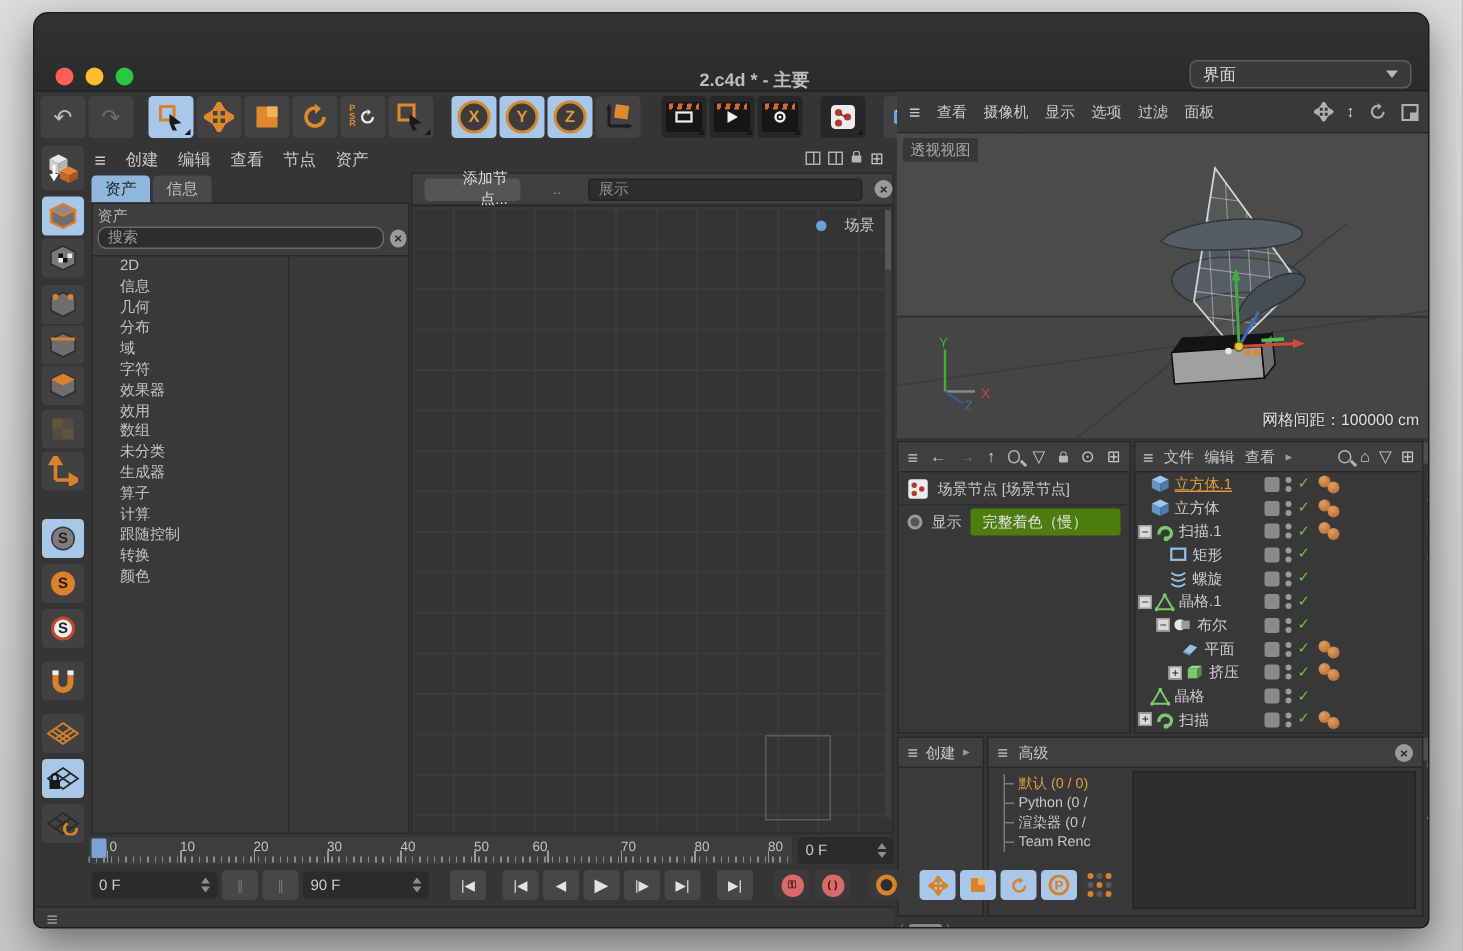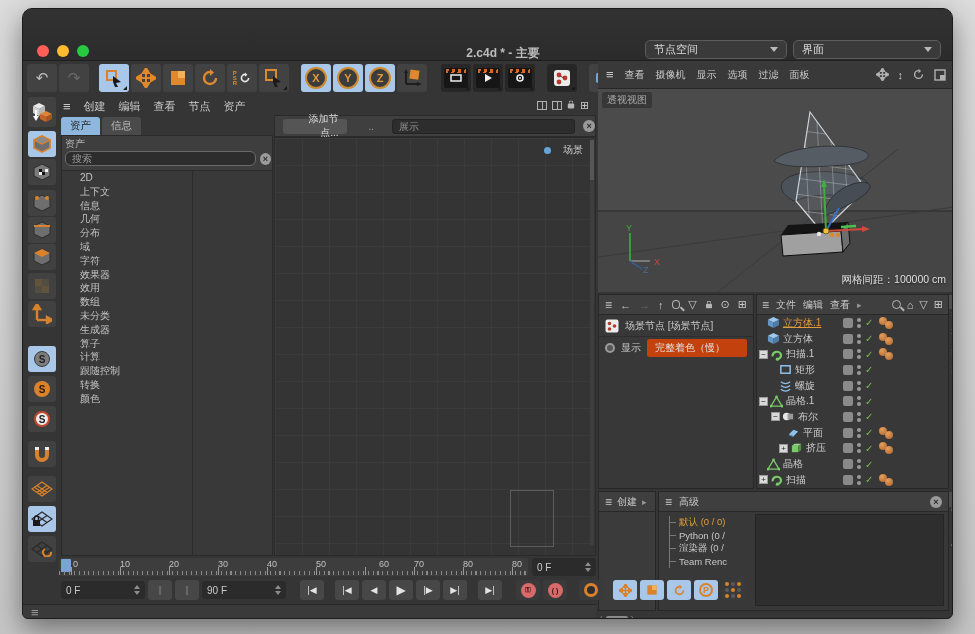--- a/index.html
+++ b/index.html
@@ -154,24 +154,20 @@
 <div class="page">
 <div class="window">
 
   <div class="abs titlebar">
     <div class="abs" style="left:14px;top:36px;display:flex;gap:8px;">
       <span class="light" style="background:#ff5f57"></span>
       <span class="light" style="background:#febc2e"></span>
       <span class="light" style="background:#28c840"></span>
     </div>
     <div class="abs title" style="left:370px;top:36px;width:220px;text-align:center;">2.c4d * - 主要</div>
-    <div class="abs dd" style="left:622px;top:31px;width:142px;">
-      <span>节点空间</span>
-      <span class="cv"></span>
-    </div>
     <div class="abs dd" style="left:770px;top:31px;width:148px;">
       <span>界面</span>
       <span class="cv"></span>
     </div>
   </div>
 
   <div class="abs flex" style="left:4px;top:54px;height:30px;gap:2px;">
     <div class="tile">
           <span class="g-lt" style="font-size:15px">↶</span>
         </div>
@@ -453,21 +449,20 @@
 
   <div class="abs asset-panel">
     <div class="txt sm" style="position:absolute;left:3px;top:1px;color:#b5b5b5">资产</div>
     <div style="position:absolute;left:3px;top:15px;width:206px;display:flex;align-items:center;gap:4px;">
       <input class="srch" placeholder="搜索" style="">
       <span class="xcirc">×</span>
     </div>
     <div class="cats">
       <div class="dvd"></div>
       <div class="cat">2D</div>
-      <div class="cat">上下文</div>
       <div class="cat">信息</div>
       <div class="cat">几何</div>
       <div class="cat">分布</div>
       <div class="cat">域</div>
       <div class="cat">字符</div>
       <div class="cat">效果器</div>
       <div class="cat">效用</div>
       <div class="cat">数组</div>
       <div class="cat">未分类</div>
       <div class="cat">生成器</div>
@@ -594,21 +589,21 @@
             <rect x="0.5" y="0.5" width="13" height="13" rx="2" fill="#ececec"></rect>
             <circle cx="4.5" cy="4.5" r="1.8" fill="#b33a2b"></circle>
             <circle cx="9.5" cy="7" r="1.8" fill="#b33a2b"></circle>
             <circle cx="4.5" cy="10" r="1.8" fill="#b33a2b"></circle>
           </svg>
       <span class="txt sm">场景节点 [场景节点]</span>
     </div>
     <div class="flex" style="height:22px;gap:6px;padding:0 6px;">
       <span style="width:10px;height:10px;border-radius:50%;border:2px solid #9a9a9a;background:#555;"></span>
       <span class="txt sm">显示</span>
-      <span style="background:#c2410c;color:#e2e2e2;font-size:10px;padding:2px 8px;border-radius:2px;flex:1;">完整着色（慢）</span>
+      <span style="background:#4d7c0f;color:#e2e2e2;font-size:10px;padding:2px 8px;border-radius:2px;flex:1;">完整着色（慢）</span>
     </div>
   </div>
 
   <div class="abs ompanel">
     <div class="panelhdr" style="gap:7px;padding:0 5px;">
       <span class="txt" style="font-size:12px">≡</span>
       <span class="txt sm">文件</span>
       <span class="txt sm">编辑</span>
       <span class="txt sm">查看</span>
       <span class="txt" style="color:#9a9a9a;font-size:9px">▸</span>
@@ -861,21 +856,21 @@
   </div>
 
   <div class="ruler">
     <span class="playhead"></span>
     <span class="num" style="left:14px">0</span>
     <span class="num" style="left:61px">10</span>
     <span class="num" style="left:110px">20</span>
     <span class="num" style="left:159px">30</span>
     <span class="num" style="left:208px">40</span>
     <span class="num" style="left:257px">50</span>
-    <span class="num" style="left:320px">60</span>
+    <span class="num" style="left:296px">60</span>
     <span class="num" style="left:355px">70</span>
     <span class="num" style="left:404px">80</span>
     <span class="num" style="left:453px">80</span>
     <span class="ticks"></span>
     <span class="mticks"></span>
   </div>
   <div class="abs spinbox" style="left:509px;top:549px;width:64px;">
     <span>0 F</span>
     <span class="spin">
           <b class="up"></b>

